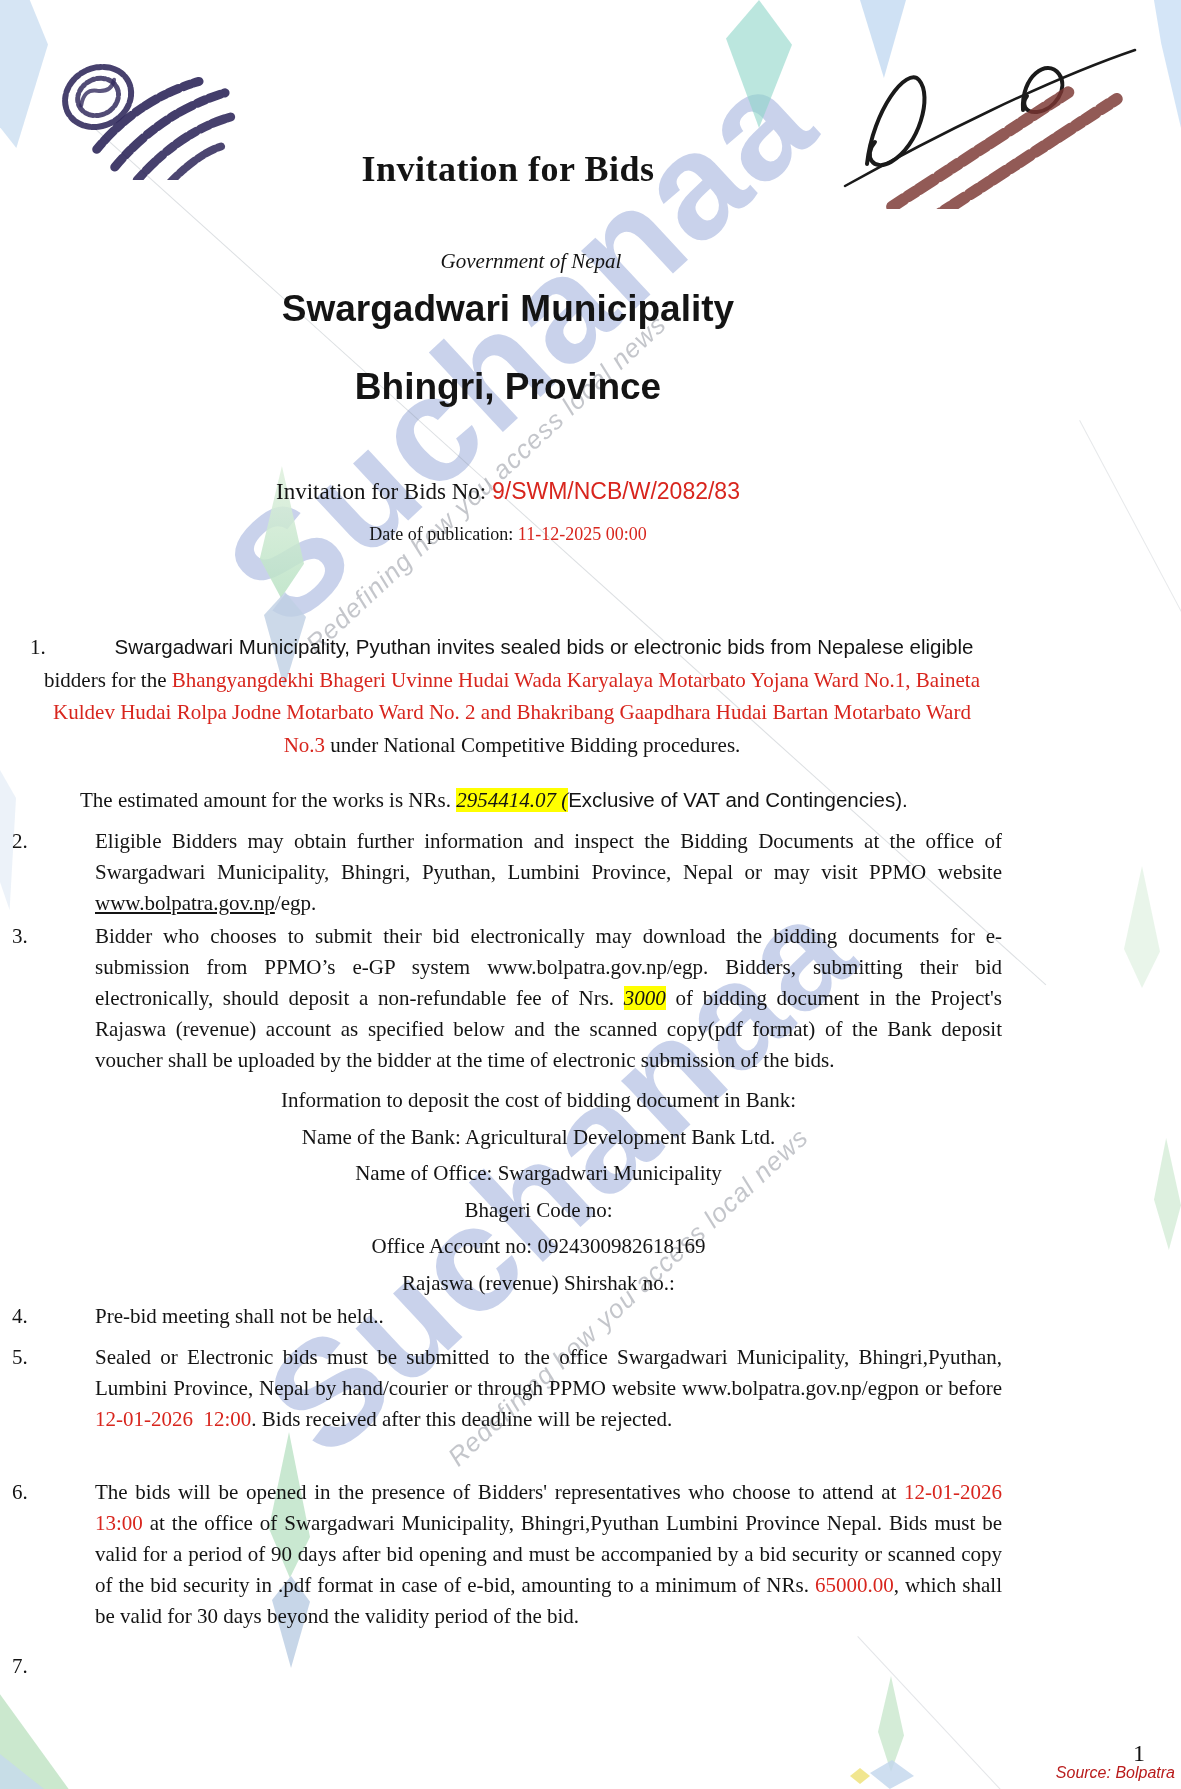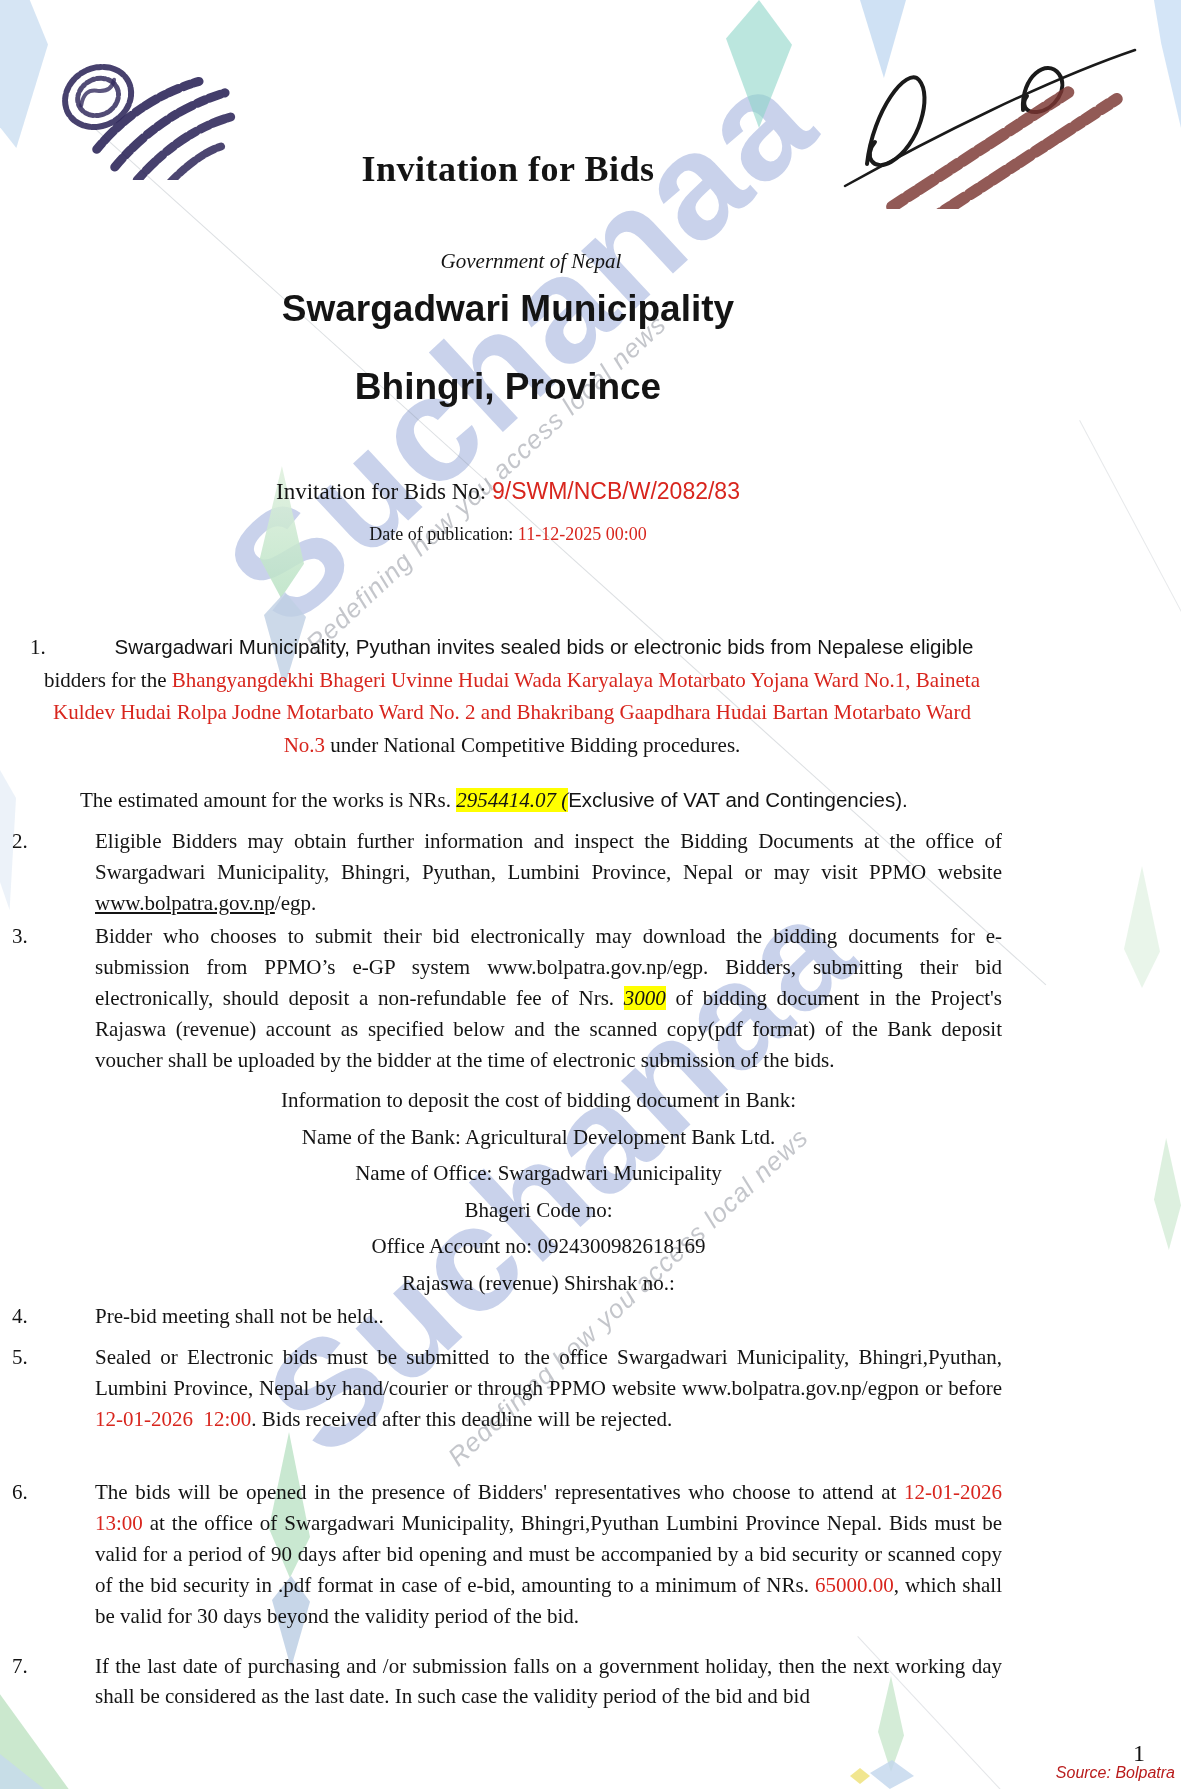--- a/index.html
+++ b/index.html
@@ -190,19 +190,19 @@
 
   <div class="ct item item5">
     <span class="num">5.</span><span>Sealed or Electronic bids must be submitted to the office Swargadwari Municipality, Bhingri,Pyuthan, Lumbini Province, Nepal by hand/courier or through PPMO website www.bolpatra.gov.np/egpon or before </span><span class="red ws">12-01-2026  12:00</span><span>. Bids received after this deadline will be rejected.</span>
   </div>
 
   <div class="ct item item6">
     <span class="num">6.</span><span>The bids will be opened in the presence of Bidders' representatives who choose to attend at </span><span class="red">12-01-2026 13:00</span><span> at the office of Swargadwari Municipality, Bhingri,Pyuthan Lumbini Province Nepal. Bids must be valid for a period of 90 days after bid opening and must be accompanied by a bid security or scanned copy of the bid security in .pdf format in case of e-bid, amounting to a minimum of NRs. </span><span class="red">65000.00</span><span>, which shall be valid for 30 days beyond the validity period of the bid.</span>
   </div>
 
   <div class="ct item item7">
-    <span class="num">7.</span><span>If the last date of purchasing and /or submission falls on a government holiday, then the next working day shall be considered as the last date. In such case the validity period of the bid and bid</span>
+    <span class="num">7.</span>
   </div>
 
   <div class="pagenum ct">1</div>
   <div class="source ct">Source: Bolpatra</div>
 
 </div>
 
 </body></html>

